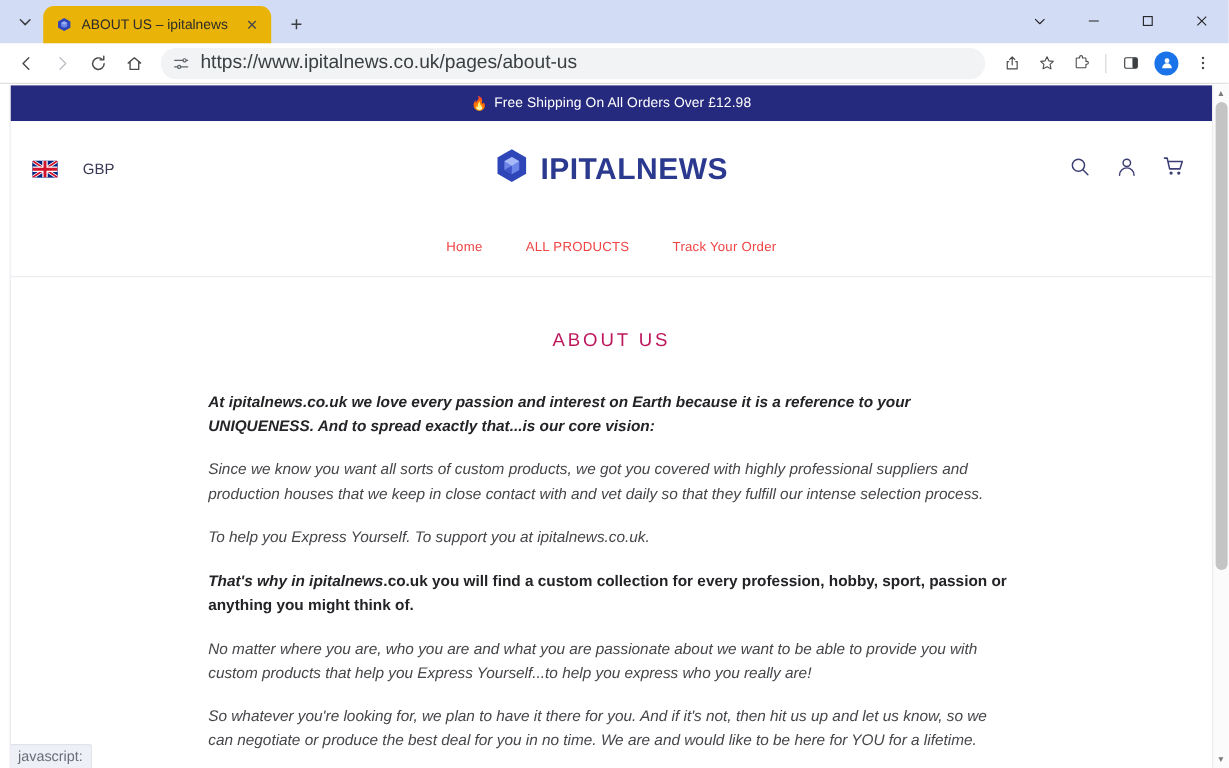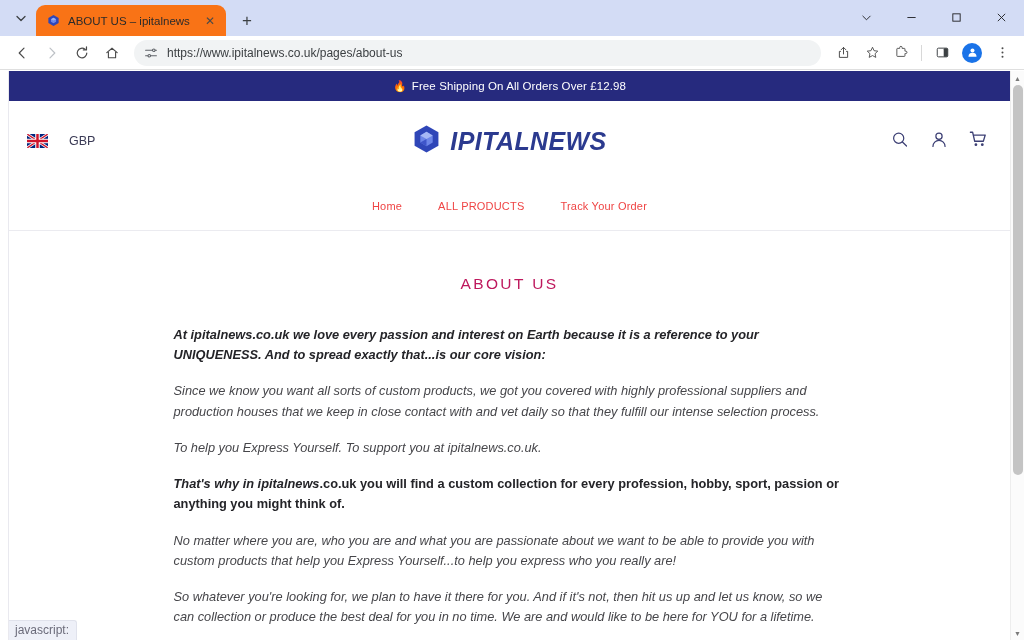--- a/index.html
+++ b/index.html
@@ -25,21 +25,21 @@
     width: 26px; height: 26px;
     margin: 0 2px 5px 2px;
     display: flex; align-items: center; justify-content: center;
     border-radius: 6px;
     color: #3c4043;
     flex: none;
   }
   .tab {
     height: 31px;
     min-width: 190px; max-width: 210px;
-    background: #f97316;
+    background: #eab308;
     border-radius: 9px 9px 0 0;
     display: flex;
     align-items: center;
     padding: 0 8px 0 10px;
     position: relative;
     gap: 8px;
   }
   .tab-favicon {
     width: 14px; height: 14px; flex: none;
     display: flex; align-items: center; justify-content: center;
@@ -98,21 +98,21 @@
     background: #f1f3f4;
     border-radius: 14px;
     display: flex;
     align-items: center;
     padding: 0 10px;
     gap: 9px;
     margin: 0 6px;
     min-width: 0;
   }
   .omnibox-url {
-    font-size: 12px;
+    font-size: 16px;
     color: #3c4043;
     white-space: nowrap; overflow: hidden; text-overflow: ellipsis;
   }
   .tb-right { display: flex; align-items: center; gap: 1px; flex: none; }
   .tb-sep { width: 1px; height: 16px; background: #d8d8d8; margin: 0 5px; }
   .avatar-btn {
     width: 20px; height: 20px; border-radius: 50%;
     background: #1a73e8; display: flex; align-items: center; justify-content: center;
     margin: 0 5px;
   }
@@ -160,21 +160,21 @@
     width: 21px; height: 14px;
     border-radius: 1px;
     position: relative; overflow: hidden;
     background: #00247d; flex: none;
   }
   .currency-label { font-size: 12.5px; color: #3a3a55; }
 
   .logo { display: flex; align-items: center; gap: 9px; }
   .logo-text {
     font-size: 25px; font-weight: bold;
-    color: #2b3a8f; letter-spacing: .4px; font-style: italic;
+    color: #2b3a8f; letter-spacing: .4px;
   }
 
   .header-icons {
     position: absolute; right: 22px; top: 50%;
     transform: translateY(-50%);
     display: flex; align-items: center; gap: 21px;
     color: #3c3f74;
   }
 
   .site-nav {
@@ -441,21 +441,21 @@
       </div>
 
       <div class="content">
         <h1 class="page-title">ABOUT US</h1>
         <div class="body-copy">
           <p class="para strong">At ipitalnews.co.uk we love every passion and interest on Earth because it is a reference to your UNIQUENESS. And to spread exactly that...is our core vision:</p>
           <p class="para">Since we know you want all sorts of custom products, we got you covered with highly professional suppliers and production houses that we keep in close contact with and vet daily so that they fulfill our intense selection process.</p>
           <p class="para">To help you Express Yourself. To support you at ipitalnews.co.uk.</p>
           <p class="para strong"><span>That's why in ipitalnews</span><span class="roman">.co.uk you will find a custom collection for every profession, hobby, sport, passion or anything you might think of.</span></p>
           <p class="para">No matter where you are, who you are and what you are passionate about we want to be able to provide you with custom products that help you Express Yourself...to help you express who you really are!</p>
-          <p class="para">So whatever you're looking for, we plan to have it there for you. And if it's not, then hit us up and let us know, so we can collection or produce the best deal for you in no time. We are and would like to be here for YOU for a lifetime.</p>
+          <p class="para">So whatever you're looking for, we plan to have it there for you. And if it's not, then hit us up and let us know, so we can negotiate or produce the best deal for you in no time. We are and would like to be here for YOU for a lifetime.</p>
 
         </div>
       </div>
 
     </div>
   </div>
 
   <div class="scrollbar">
     <div class="sb-arrow">▲</div>
     <div class="sb-thumb"></div>

